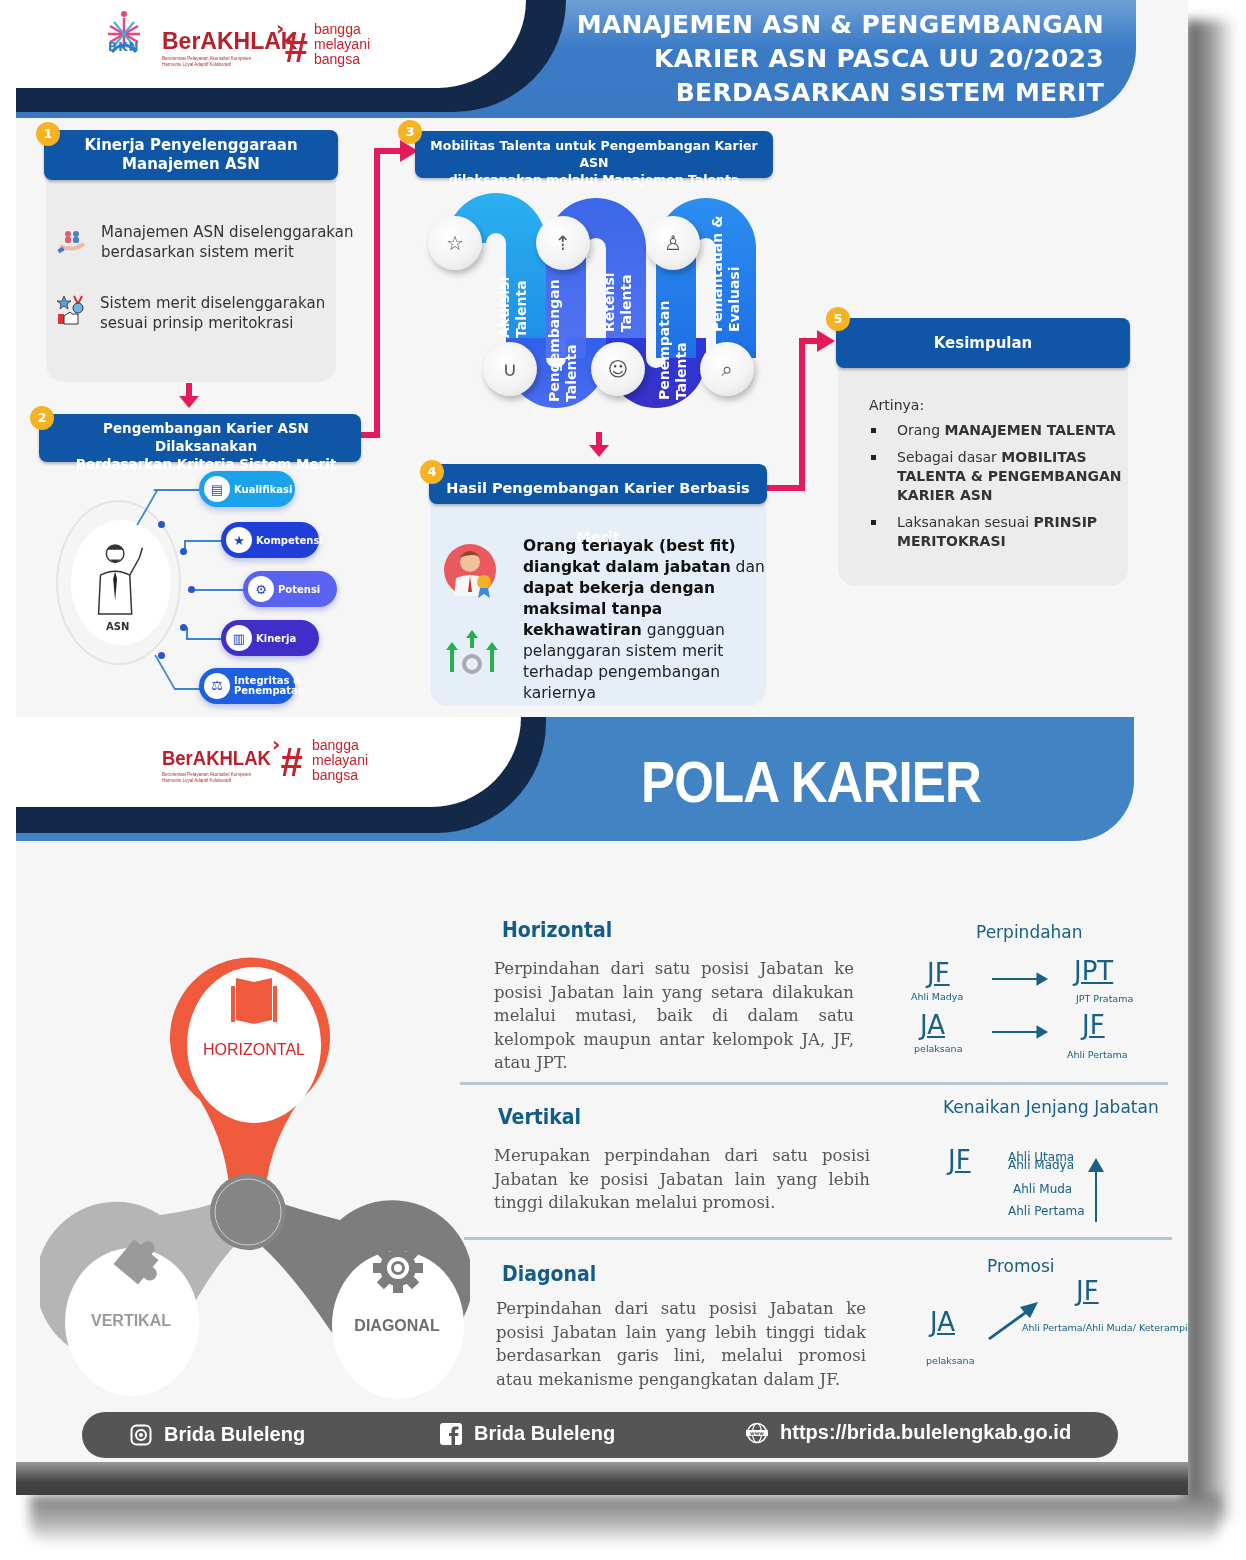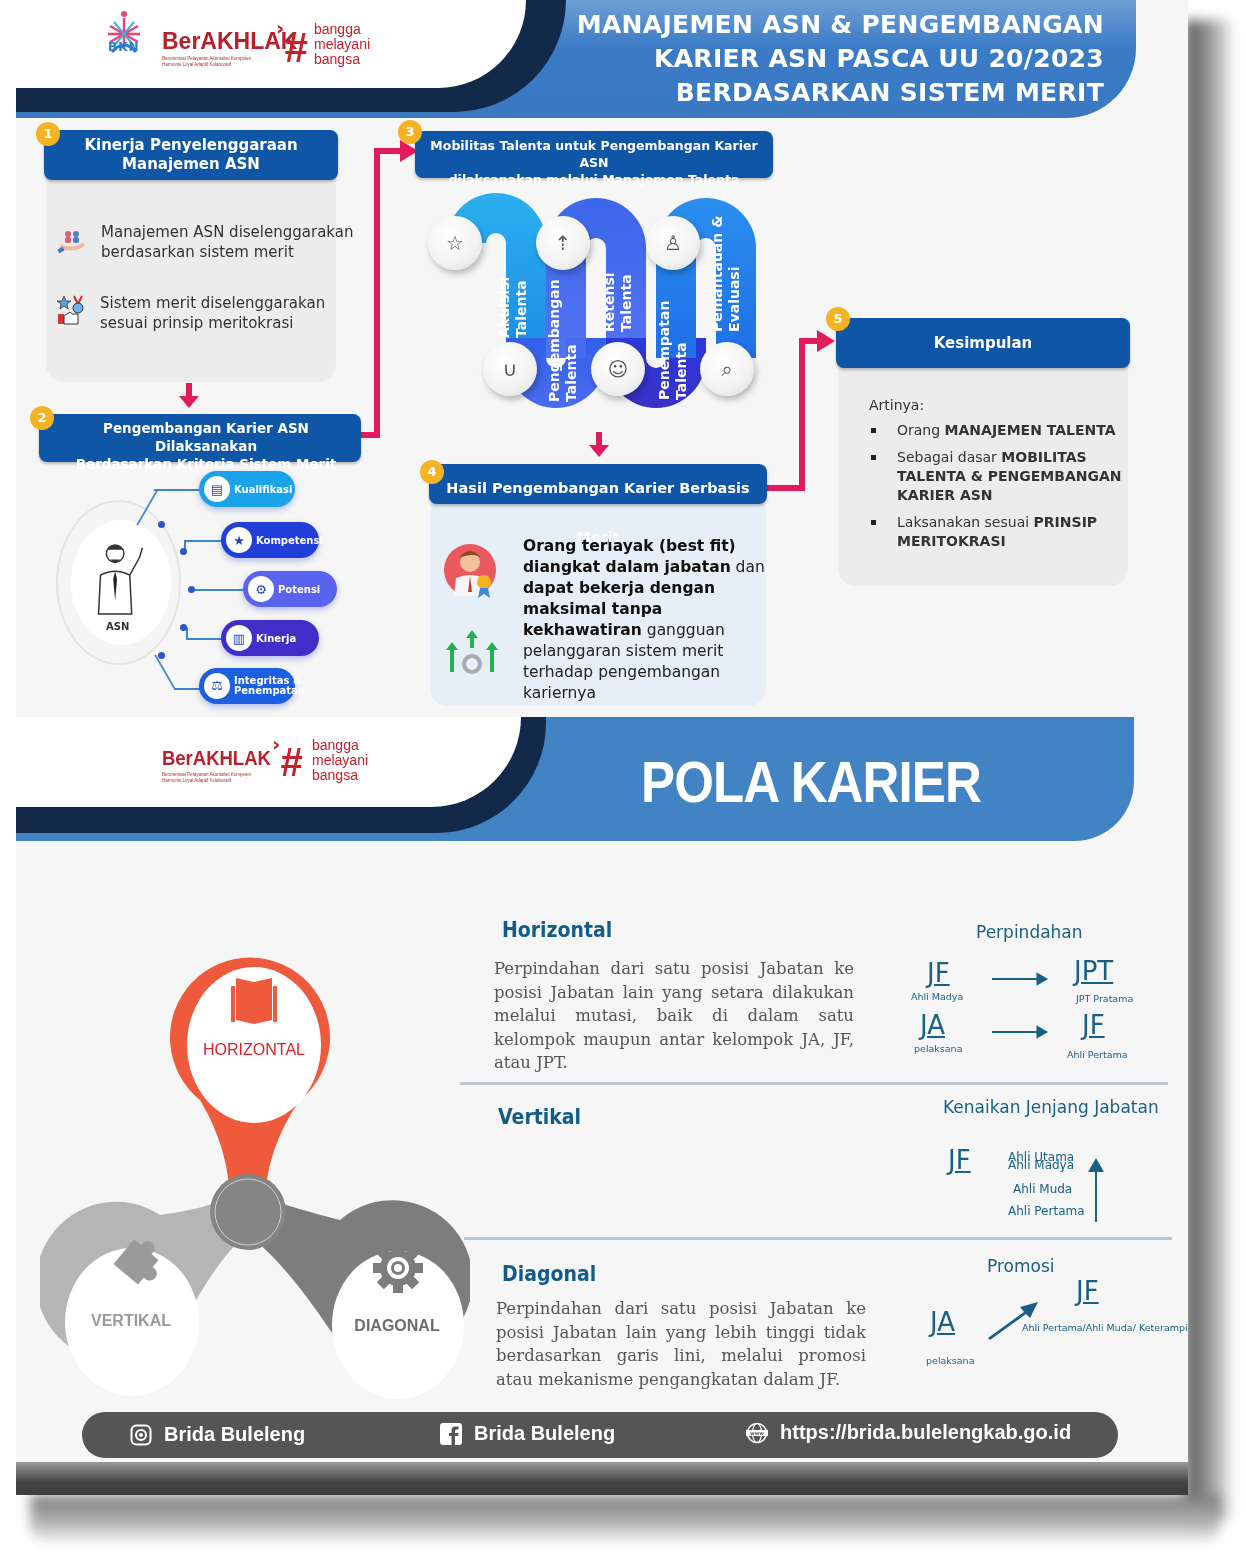--- a/index.html
+++ b/index.html
@@ -397,20 +397,21 @@
   <div class="diag diag-small" style="left:898px; top:1043px;">pelaksana</div>
   <svg viewBox="0 0 60 20" style="position:absolute; left:976px; top:1022px; width:58px; height:20px;">
       <path d="M0 9 L46 9 L46 3 L58 10 L46 17 L46 11 L0 11 Z" fill="#186184"></path>
     </svg>
   <div class="diag diag-big" style="left:1066px; top:1010px;">JF</div>
   <div class="diag diag-small" style="left:1051px; top:1049px;">Ahli Pertama</div>
 
   <div class="sep" style="left:444px; top:1082px; width:708px;"></div>
 
   <div class="sec-title" style="left:482px; top:1105px;">Vertikal</div>
+  <div class="sec-desc" style="left:478px; top:1144px; width:376px;">Merupakan perpindahan dari satu posisi Jabatan ke posisi Jabatan lain yang lebih tinggi dilakukan melalui promosi.</div>
   <div class="diag diag-head" style="left:927px; top:1097px;">Kenaikan Jenjang Jabatan</div>
   <div class="diag diag-big" style="left:932px; top:1145px;">JF</div>
   <div class="diag diag-mid" style="left:992px; top:1134px;margin-top:16px;">Ahli Utama</div>
   <div class="diag diag-mid" style="left:992px; top:1158px;">Ahli Madya</div>
   <div class="diag diag-mid" style="left:997px; top:1182px;">Ahli Muda</div>
   <div class="diag diag-mid" style="left:992px; top:1204px;">Ahli Pertama</div>
   <svg viewBox="0 0 20 64" style="position:absolute; left:1070px; top:1158px; width:20px; height:64px;">
       <path d="M9 64 L9 14 L2 14 L10 0 L18 14 L11 14 L11 64 Z" fill="#186184"></path>
     </svg>
 

